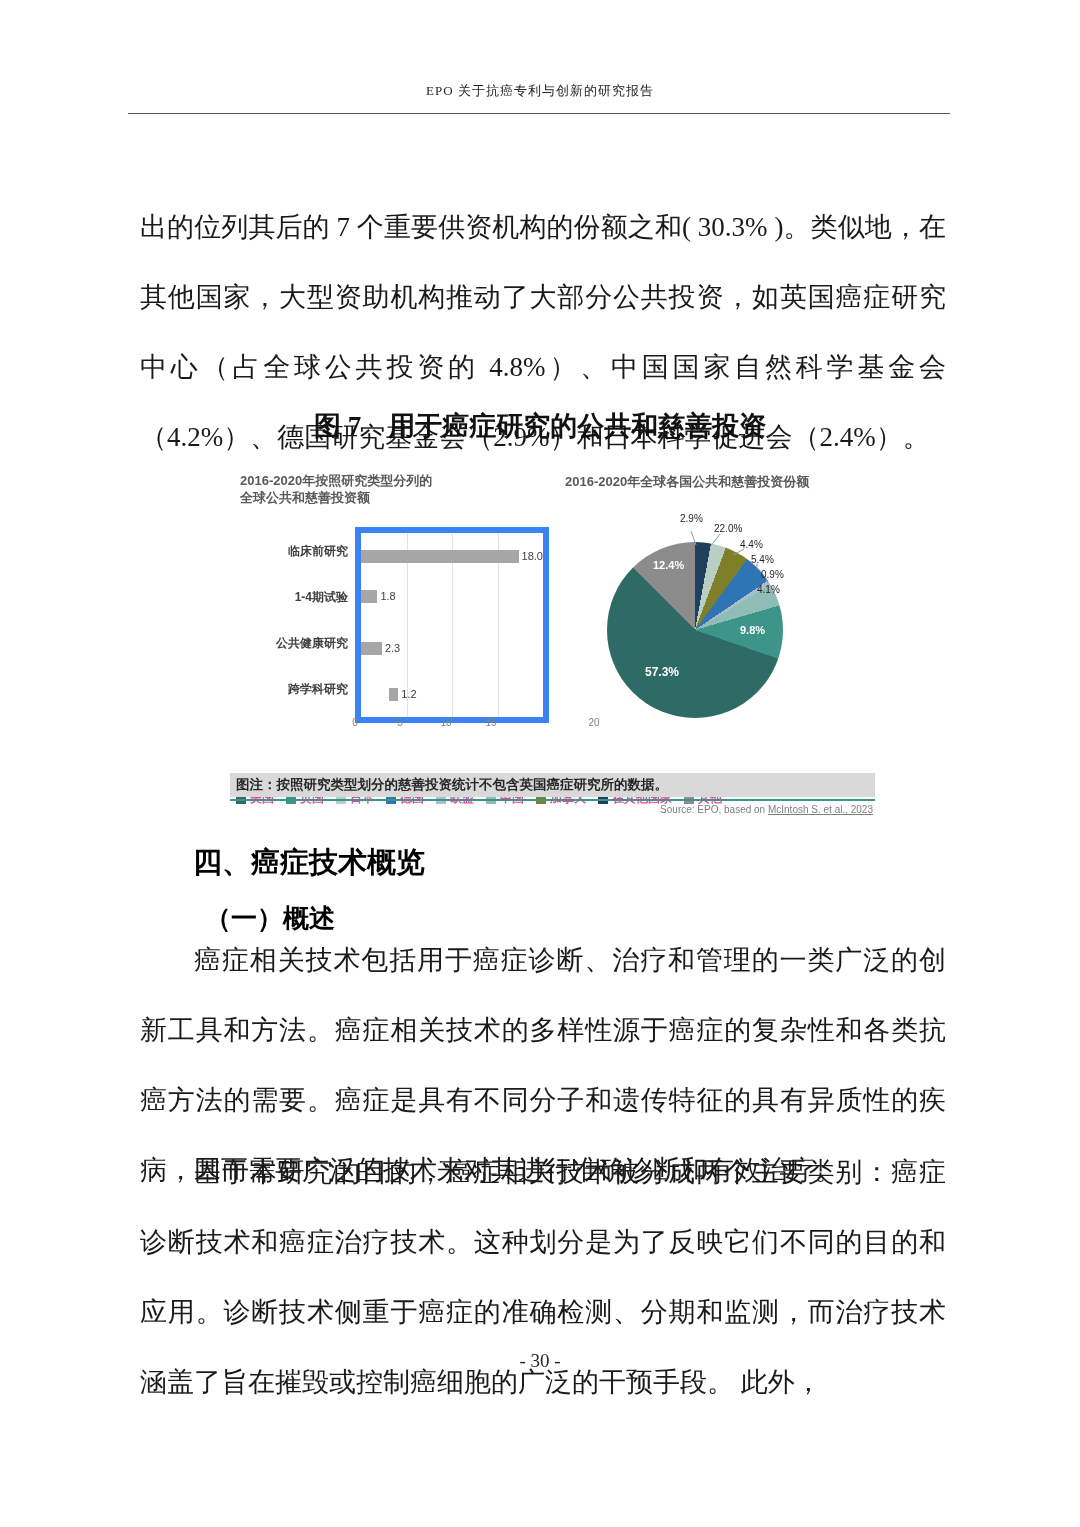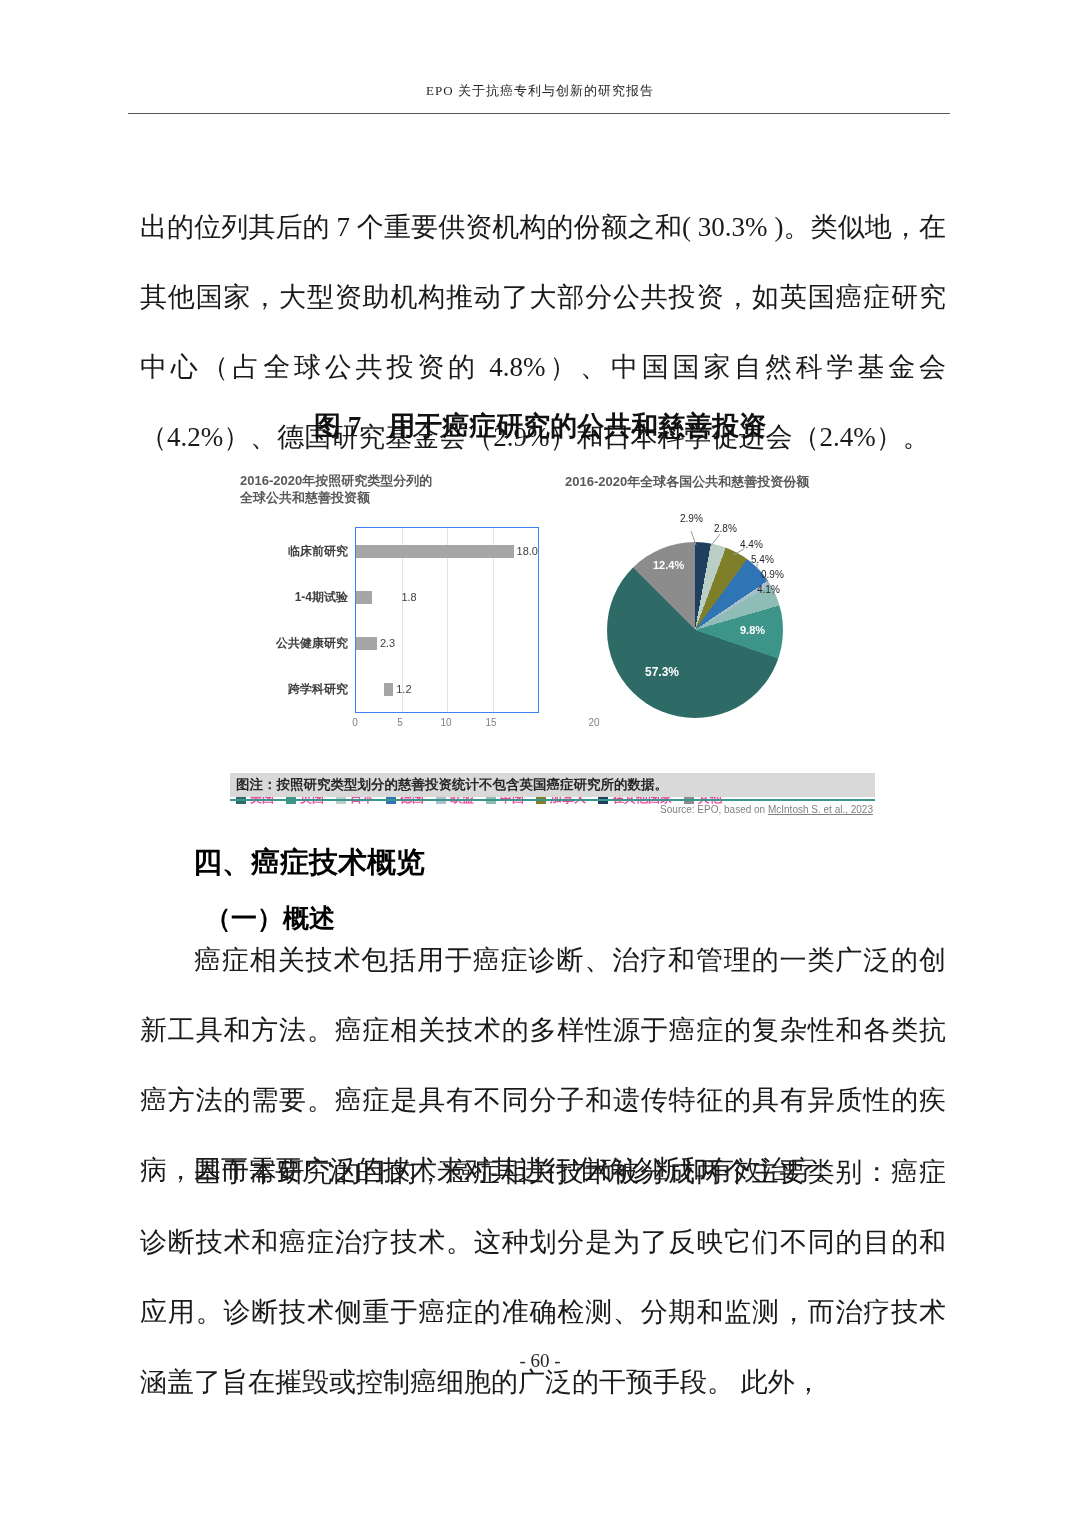--- a/index.html
+++ b/index.html
@@ -32,25 +32,25 @@
   
   .figure{position:absolute;top:465px;left:230px;width:645px;height:356px;
           font-family:"Liberation Sans","DejaVu Sans",sans-serif;}
   .bar-title{position:absolute;left:10px;font-size:13px;font-weight:bold;color:#595959;line-height:16px;}
   .bt1{top:8px;} .bt2{top:25px;}
   .pie-title{position:absolute;left:335px;top:8px;width:305px;font-size:13px;font-weight:bold;color:#595959;}
 
   .bar-cat{position:absolute;left:0;width:118px;text-align:right;font-size:12px;font-weight:bold;color:#404040;}
   .bc0{top:78px;} .bc1{top:124px;} .bc2{top:170px;} .bc3{top:216px;}
 
-  .plot{position:absolute;left:125px;top:62px;width:182px;height:184px;border:1px solid #3b82f6;background:#fff;}
+  .plot{position:absolute;left:125px;top:62px;width:182px;height:184px;border:6px solid #3b82f6;background:#fff;}
   .grid{position:absolute;top:0;bottom:0;width:1px;background:#e2e2e2;}
   .g1{left:25%;} .g2{left:50%;} .g3{left:75%;}
   .brow{position:absolute;left:0;right:0;height:14px;display:flex;align-items:center;}
-  .br0{top:16px;} .br1{top:62px;gap:26px;} .br2{top:108px;} .br3{top:154px;padding-left:28px;}
+  .br0{top:16px;} .br1{top:56px;} .br2{top:108px;} .br3{top:154px;padding-left:28px;}
   .bar{height:13px;background:#a6a6a6;}
   .bval{font-size:11px;color:#404040;margin-left:3px;white-space:nowrap;}
   .tick{position:absolute;top:252px;transform:translateX(-50%);font-size:10px;color:#808080;}
   .t0{left:125px;} .t1{left:170px;} .t2{left:216px;} .t3{left:261px;} .t4{left:323px;margin-left:41px;}
 
   .pie-block{position:absolute;left:330px;top:40px;width:315px;height:230px;}
   .pie{position:absolute;left:47px;top:37px;width:176px;height:176px;border-radius:50%;}
   .callouts{position:absolute;left:0;top:0;width:315px;height:230px;}
   .plab{position:absolute;font-size:10px;color:#262626;white-space:nowrap;}
   .plab-in{position:absolute;font-size:11px;font-weight:bold;color:#ffffff;white-space:nowrap;}
@@ -133,21 +133,21 @@
       <div class="pie" style="background: conic-gradient(rgb(31, 63, 95) 0deg, rgb(31, 63, 95) 10.44deg, rgb(185, 207, 198) 10.44deg, rgb(185, 207, 198) 20.52deg, rgb(127, 127, 42) 20.52deg, rgb(127, 127, 42) 36.36deg, rgb(47, 117, 181) 36.36deg, rgb(47, 117, 181) 55.8deg, rgb(169, 191, 206) 55.8deg, rgb(169, 191, 206) 59.04deg, rgb(143, 188, 180) 59.04deg, rgb(143, 188, 180) 73.8deg, rgb(61, 148, 136) 73.8deg, rgb(61, 148, 136) 109.08deg, rgb(46, 107, 102) 109.08deg, rgb(46, 107, 102) 315.36deg, rgb(140, 140, 140) 315.36deg, rgb(140, 140, 140) 360deg);"></div>
       <svg class="callouts" viewBox="0 0 315 230">
         <line x1="131" y1="26" x2="136" y2="40" stroke="#9a9a9a" stroke-width="1"></line>
         <line x1="160" y1="29" x2="150" y2="42" stroke="#9a9a9a" stroke-width="1"></line>
         <line x1="184" y1="44" x2="173" y2="50" stroke="#9a9a9a" stroke-width="1"></line>
         <line x1="197" y1="58" x2="197" y2="64" stroke="#9a9a9a" stroke-width="1"></line>
         <line x1="206" y1="73" x2="208" y2="78" stroke="#9a9a9a" stroke-width="1"></line>
         <line x1="211" y1="88" x2="215" y2="90" stroke="#9a9a9a" stroke-width="1"></line>
       </svg>
       <span class="plab pl0">2.9%</span>
-      <span class="plab pl1">2.8%</span>
+      <span class="plab pl1">22.0%</span>
       <span class="plab pl2">4.4%</span>
       <span class="plab pl3">5.4%</span>
       <span class="plab pl4">0.9%</span>
       <span class="plab pl5">4.1%</span>
       <span class="plab-in pl6">9.8%</span>
       <span class="plab-in pl7">57.3%</span>
       <span class="plab-in pl8">12.4%</span>
     </div>
 
     <div class="legend">
@@ -195,16 +195,16 @@
       <span>Source: EPO, based on </span><span class="cite">McIntosh S. et al., 2023</span>
     </div>
   </div>
 
   <div class="h1">四、癌症技术概览</div>
   <div class="h2">（一）概述</div>
 
   <div class="para p3 indent">基于本研究的目的，癌症相关技术被分成两个主要类别：癌症诊断技术和癌症治疗技术。这种划分是为了反映它们不同的目的和应用。诊断技术侧重于癌症的准确检测、分期和监测，而治疗技术涵盖了旨在摧毁或控制癌细胞的广泛的干预手段。 此外，</div>
   <div class="para p2 indent">癌症相关技术包括用于癌症诊断、治疗和管理的一类广泛的创新工具和方法。癌症相关技术的多样性源于癌症的复杂性和各类抗癌方法的需要。癌症是具有不同分子和遗传特征的具有异质性的疾病，因而需要广泛的技术来对其进行准确诊断和有效治疗。</div>
 
-  <div class="pagenum">- 60 -</div>
+  <div class="pagenum">- 30 -</div>
 
 
 </div>
 
 </body></html>

